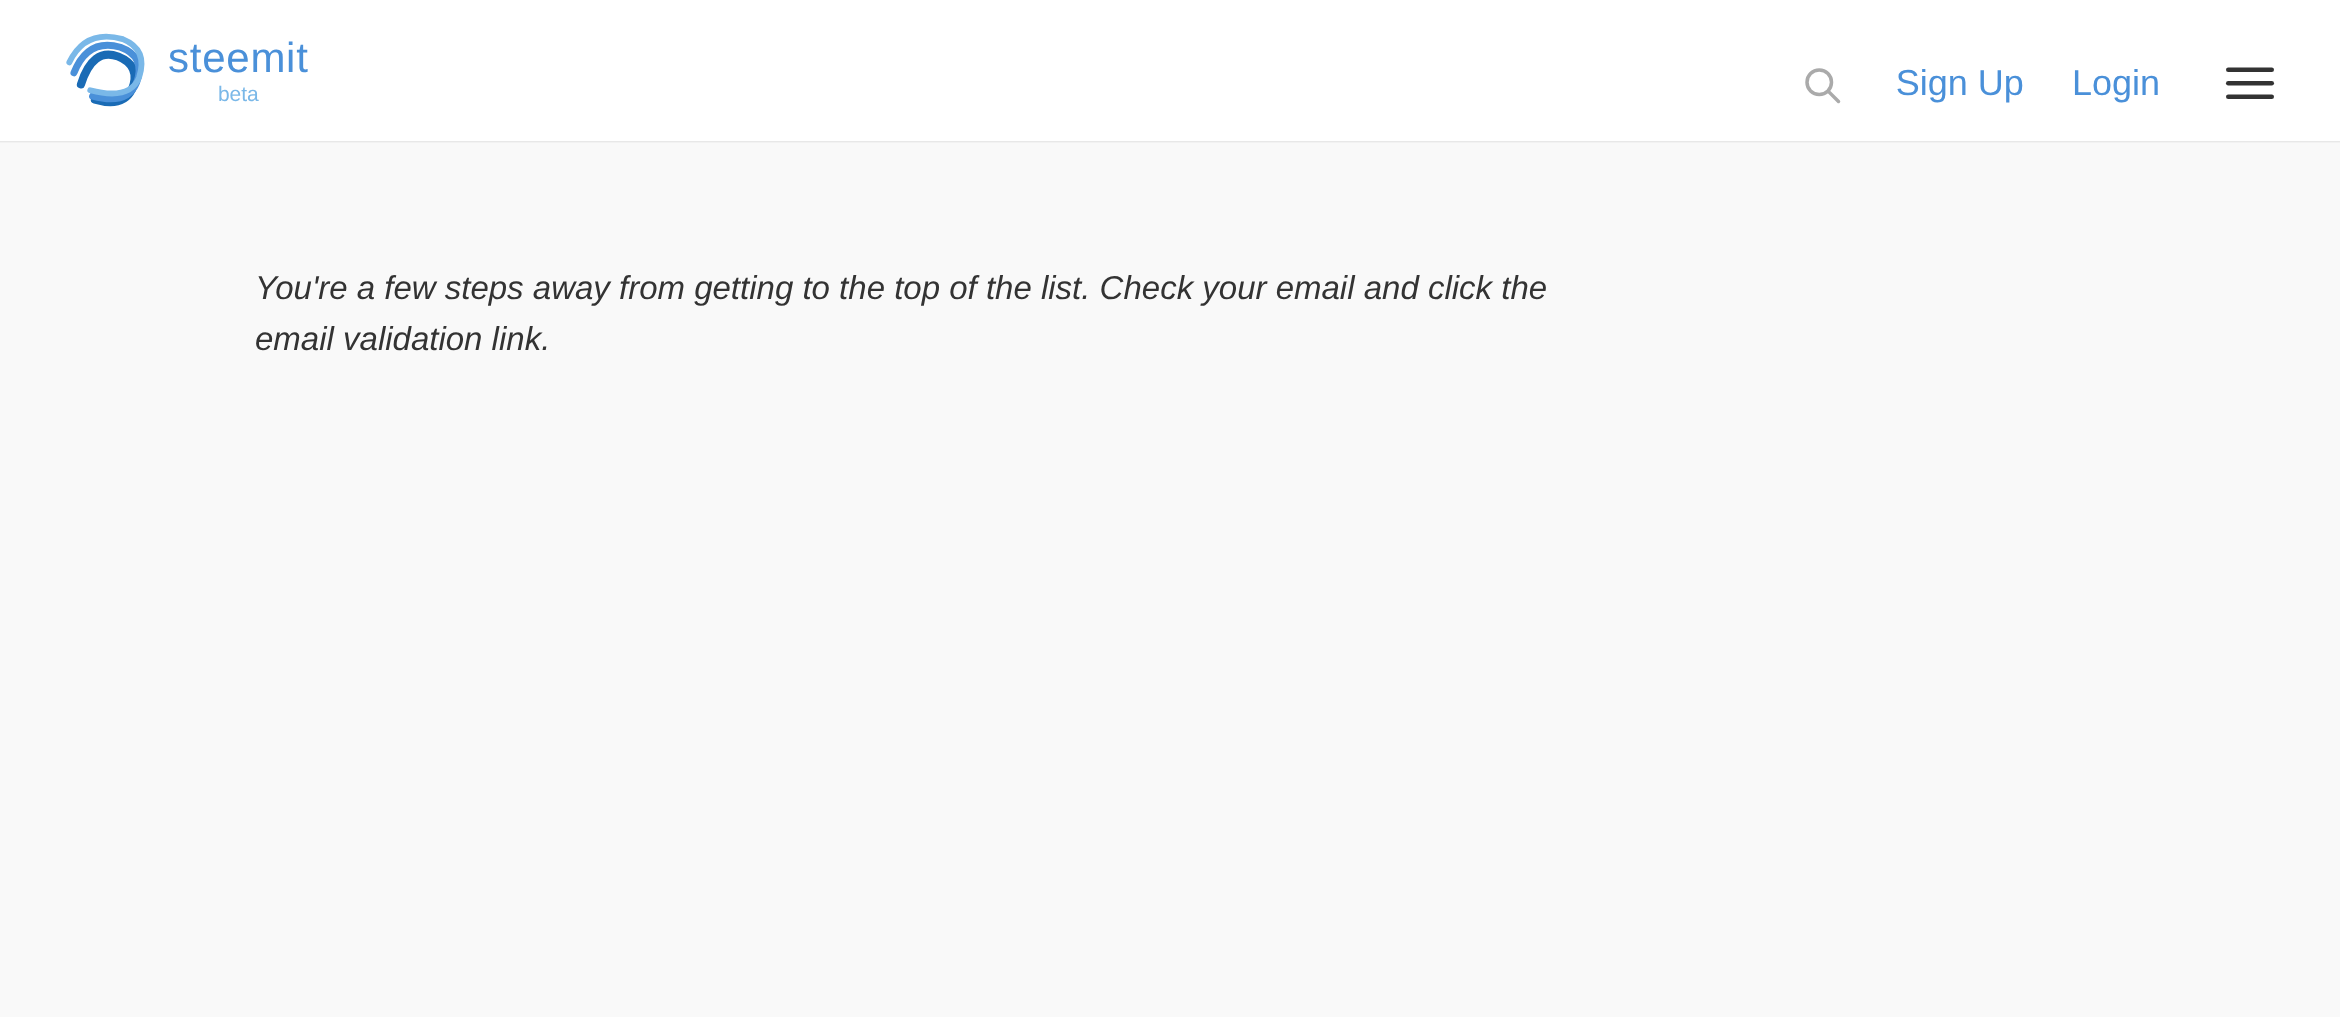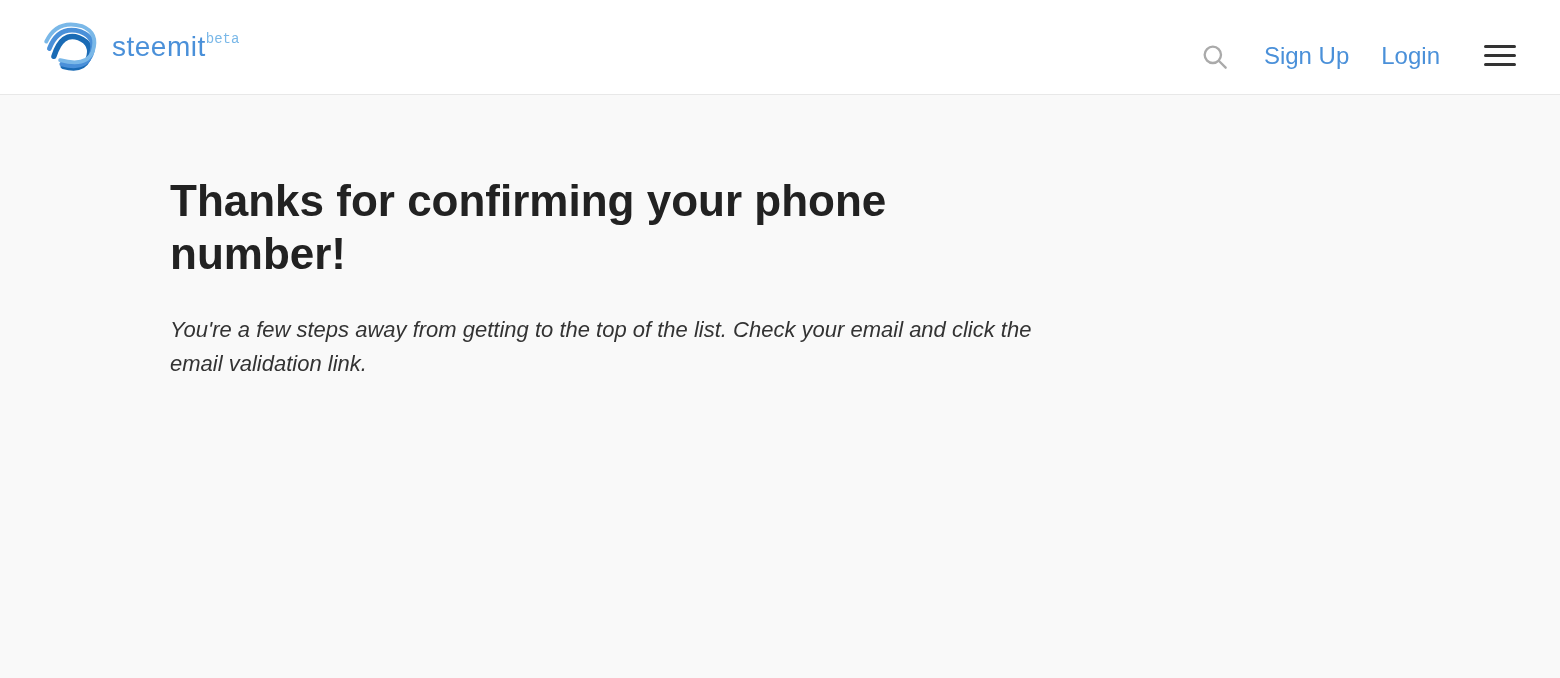--- a/index.html
+++ b/index.html
@@ -31,35 +31,36 @@
       text-decoration: none;
     }
 
     .logo-svg {
       width: 62px;
       height: 62px;
     }
 
     .logo-text-group {
       display: flex;
+      flex-direction: column;
       line-height: 1.1;
     }
 
     .logo-name {
       font-size: 28px;
       font-weight: 400;
       color: #4a90d9;
       font-family: Arial, sans-serif;
       letter-spacing: 0.5px;
     }
 
     .logo-beta {
       font-size: 14px;
       color: #7ab8e8;
-      font-family: Liberation Mono, monospace;
+      font-family: Liberation Sans, sans-serif;
       text-align: center;
     }
 
     .header-spacer {
       flex: 1;
     }
 
     .header-nav {
       display: flex;
       align-items: center;
@@ -166,15 +167,14 @@
     <a class="nav-link" href="#">Login</a>
     <button class="hamburger-btn">
       <div class="hamburger-line"></div>
       <div class="hamburger-line"></div>
       <div class="hamburger-line"></div>
     </button>
   </nav>
 </header>
 
 <main class="main-content">
-  <h1 class="confirmation-title">Thanks for confirming your phone number!</h1>
   <p class="confirmation-paragraph">You're a few steps away from getting to the top of the list. Check your email and click the email validation link.</p>
 </main>
 
 </body></html>

